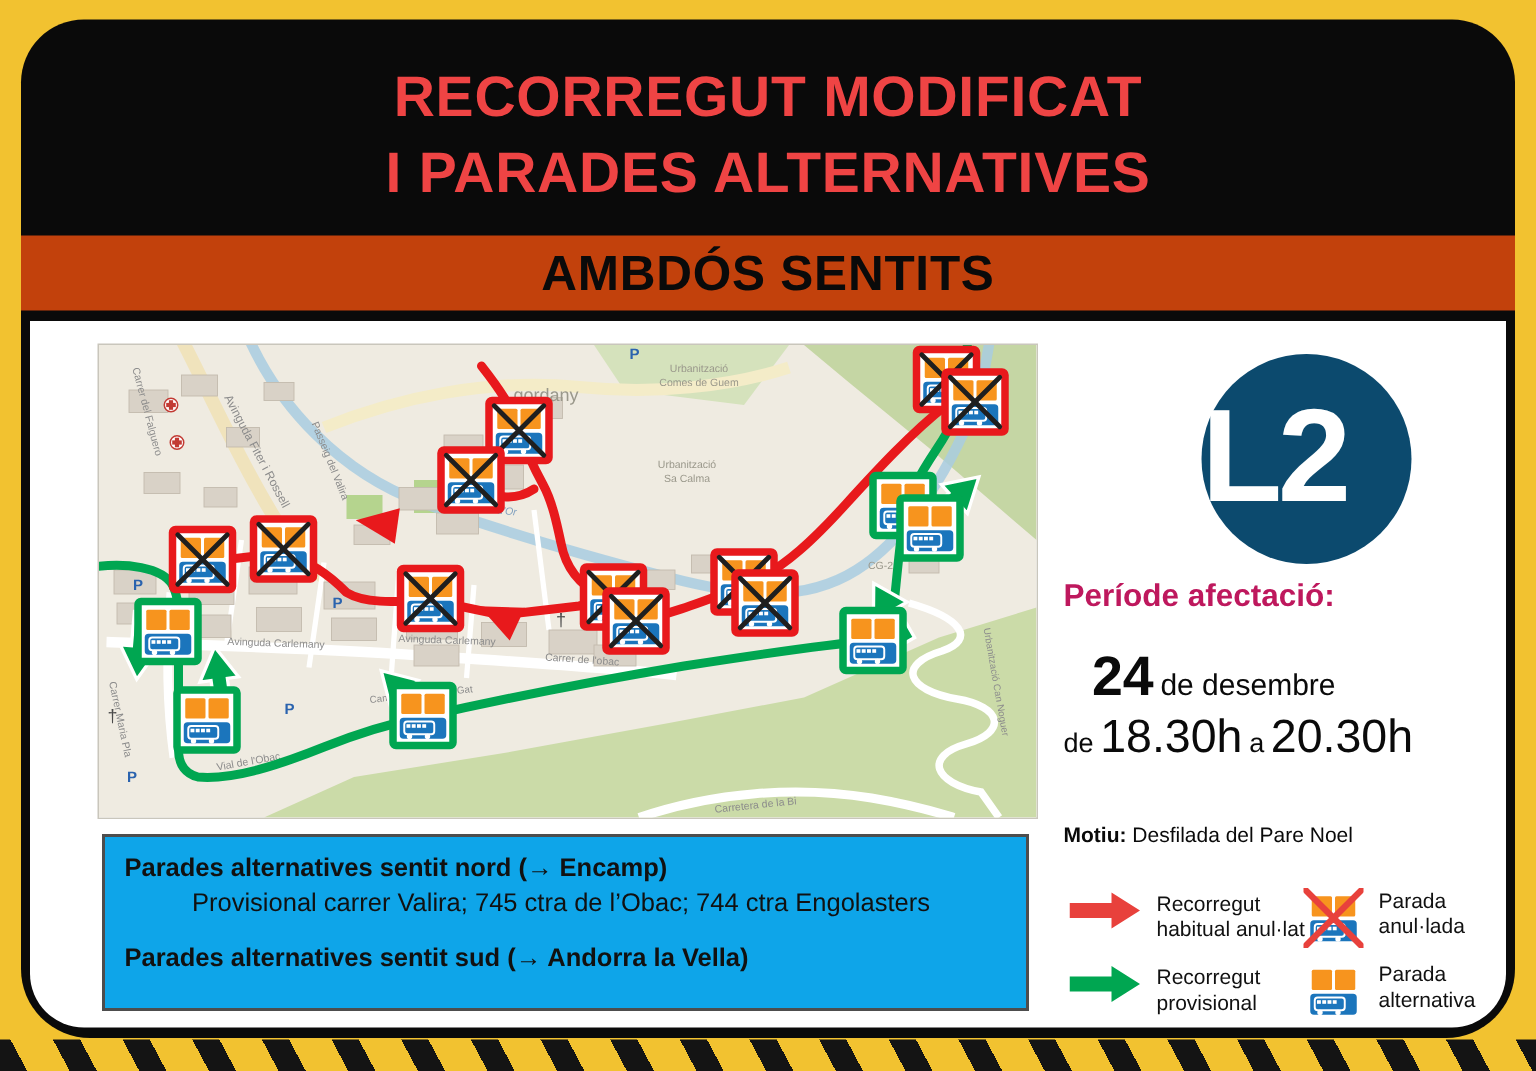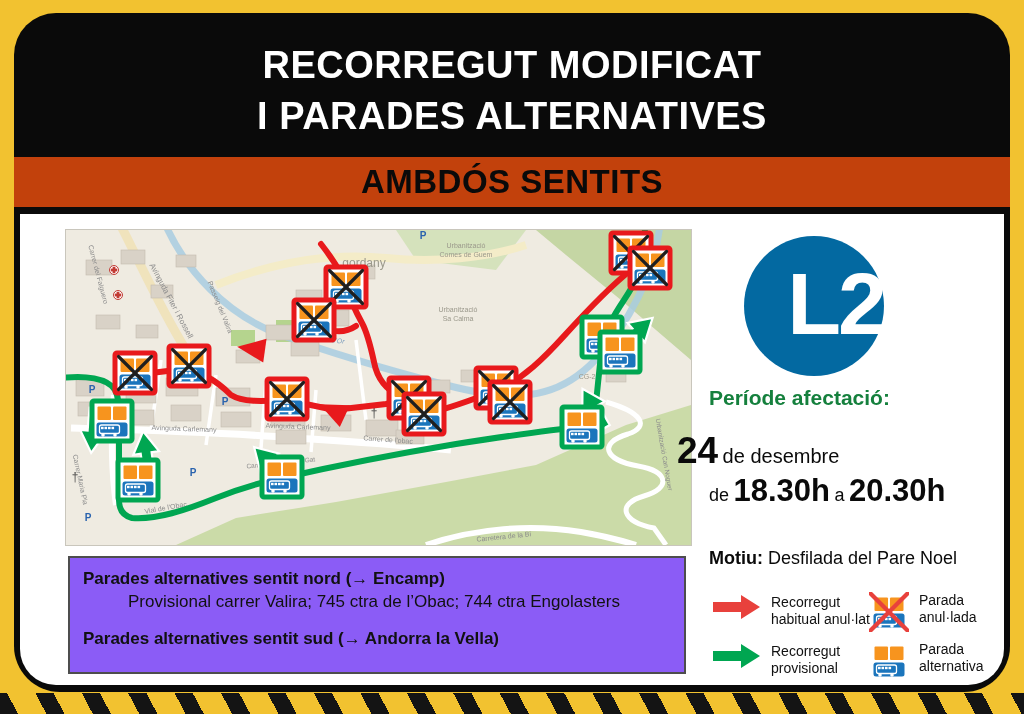--- a/index.html
+++ b/index.html
@@ -2,43 +2,43 @@
 <html><head>
 <meta charset="utf-8">
 <style>
   html,body{margin:0;padding:0;background:#888;}
   .page{position:relative;width:1024px;height:714px;background:#F2C230;overflow:hidden;
         font-family:"Liberation Sans",sans-serif;}
   .stripes{position:absolute;left:0;bottom:0;width:100%;height:21px;
         background:repeating-linear-gradient(62deg,#141414 0 16px,#F2C230 16px 41px);}
   .poster{position:absolute;left:14px;top:13px;width:996px;height:679px;background:#0a0a0a;
         border-radius:42px 42px 46px 46px;}
-  .hdr{padding-top:27px;text-align:center;color:#ffffff;font-weight:bold;font-size:38px;
+  .hdr{padding-top:27px;text-align:center;color:#ef4444;font-weight:bold;font-size:38px;
         line-height:51px;letter-spacing:.5px;}
   .band{margin-top:15px;height:50px;background:#c2410c;color:#0a0a0a;text-align:center;
         font-size:33px;font-weight:bold;line-height:50px;letter-spacing:.5px;}
   .content{margin:7px 6px 0;height:471px;background:#fff;border-radius:0 0 36px 36px;
         position:relative;overflow:hidden;}
   .map{position:absolute;left:45px;top:15px;width:625px;height:315px;border:1px solid #c9c6bc;}
-  .altbox{position:absolute;left:48px;top:342px;width:618px;height:118px;background:#8b5cf6;
+  .altbox{position:absolute;left:48px;top:342px;width:618px;height:118px;background:#0ea5e9;
         border:2px solid #4d4d4d;padding:9px 0 0 13px;box-sizing:border-box;color:#111;}
   .altbox .t{font-weight:bold;font-size:17px;line-height:23px;}
   .altbox .i{font-size:17px;line-height:23px;margin-left:45px;}
   .altbox .gap{height:14px;}
-  .l2{position:absolute;left:724px;top:22px;width:140px;height:140px;border-radius:50%;
-        background:#0369a1;color:#fff;font-weight:bold;font-size:88px;text-align:right;
+  .l2{position:absolute;left:781px;top:22px;width:140px;height:140px;border-radius:50%;
+        background:#0c4a6e;color:#fff;font-weight:bold;font-size:88px;text-align:left;
         line-height:136px;letter-spacing:-3px;}
-  .periode{position:absolute;left:689px;top:172px;font-size:21px;font-weight:bold;color:#15803d;}
-  .dateline{position:absolute;left:657px;top:216px;color:#0a0a0a;}
+  .periode{position:absolute;left:689px;top:172px;font-size:21px;font-weight:bold;color:#be185d;}
+  .dateline{position:absolute;left:708px;top:216px;color:#0a0a0a;}
   .dateline .big{font-size:37px;font-weight:bold;}
   .dateline .sm{font-size:20px;}
   .timeline{position:absolute;left:689px;top:259px;color:#0a0a0a;}
-  .timeline .big{font-size:31px;font-weight:bold;}
+  .timeline .big{font-size:31px;font-weight:normal;}
   .timeline .sm{font-size:18px;text-align:center;}
-  .motiu{position:absolute;left:689px;top:334px;font-size:18px;color:#0a0a0a;text-align:center;}
+  .motiu{position:absolute;left:689px;top:334px;font-size:14px;color:#0a0a0a;text-align:center;}
   .motiu b{font-weight:bold;}
   .lg-row{position:absolute;display:flex;align-items:flex-start;}
   .lg-arrow{width:48px;height:26px;display:block;}
   .lg-label{font-size:14px;line-height:17px;color:#111;margin-left:10px;}
   .lg-icon{width:40px;height:40px;display:block;}
 </style>
 </head>
 <body>
 
 <div class="page">

